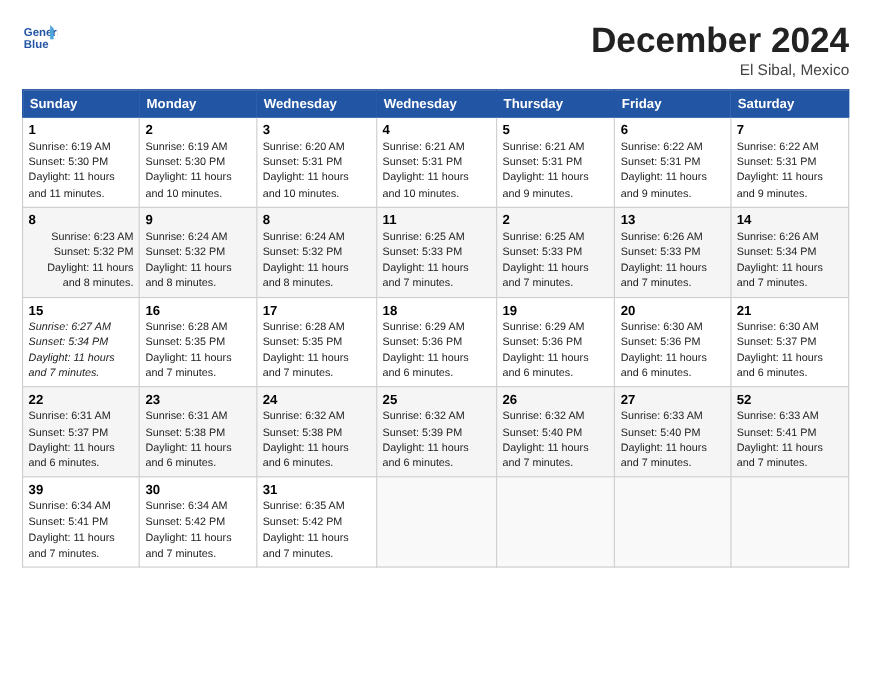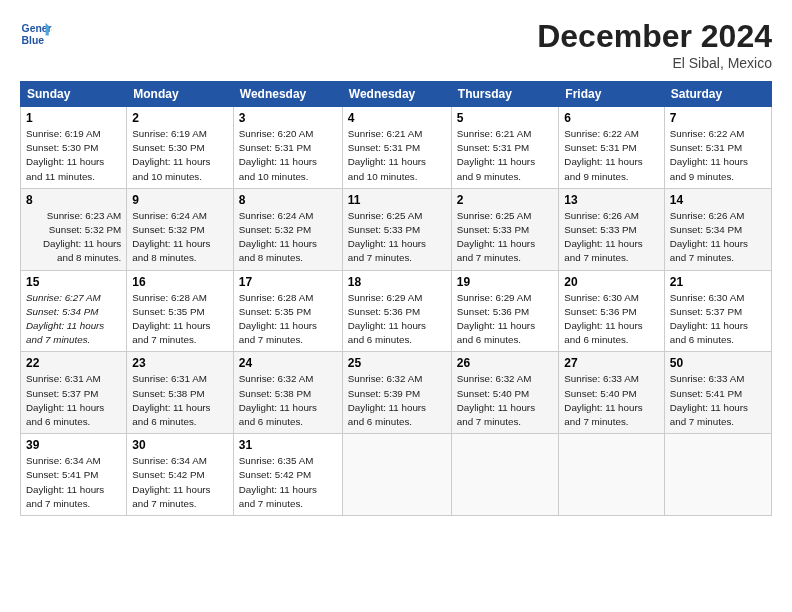--- a/index.html
+++ b/index.html
@@ -307,21 +307,21 @@
 and 7 minutes.</div>
           </td>
           <td>
             <span class="day-num">27</span>
             <div class="day-info" style="white-space: pre-line;">Sunrise: 6:33 AM
 Sunset: 5:40 PM
 Daylight: 11 hours
 and 7 minutes.</div>
           </td>
           <td>
-            <span class="day-num">50</span>
+            <span class="day-num">52</span>
             <div class="day-info" style="white-space: pre-line;">Sunrise: 6:33 AM
 Sunset: 5:41 PM
 Daylight: 11 hours
 and 7 minutes.</div>
           </td>
         </tr>
         <tr>
           <td>
             <span class="day-num">39</span>
             <div class="day-info" style="white-space: pre-line;">Sunrise: 6:34 AM

